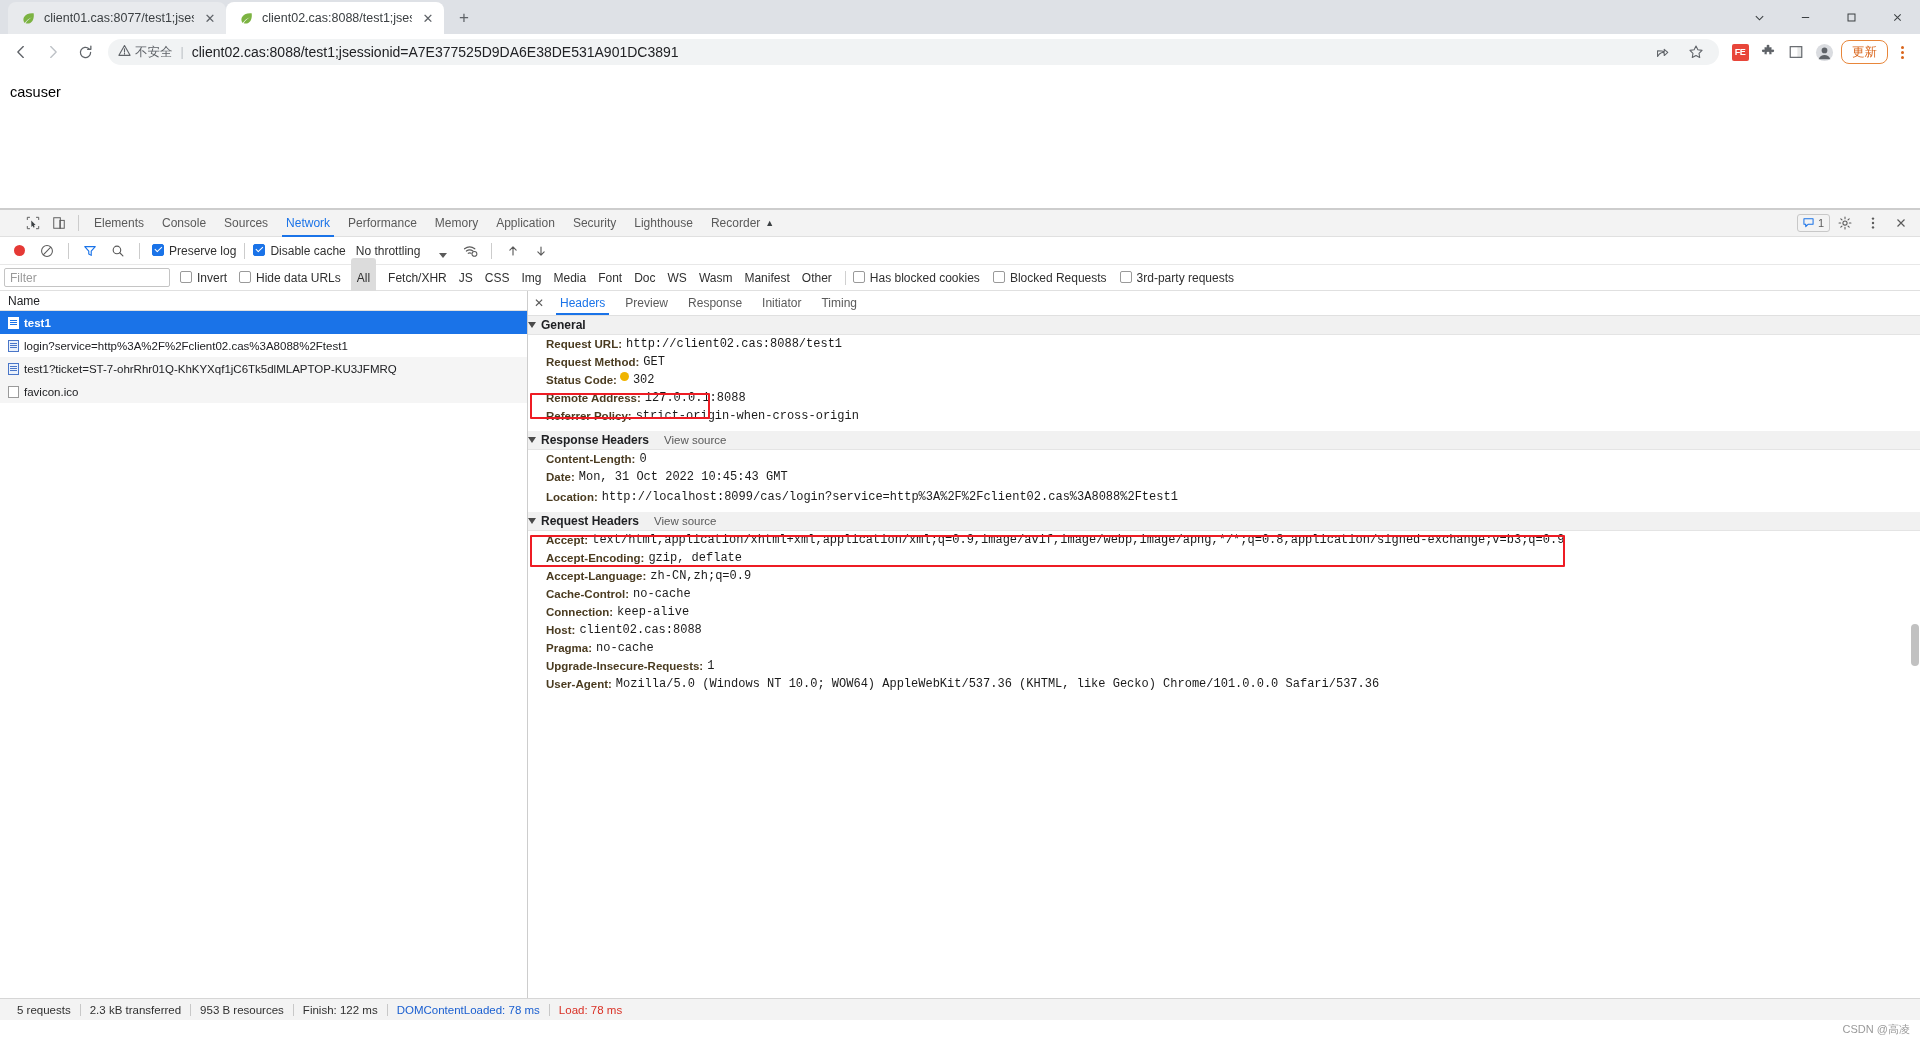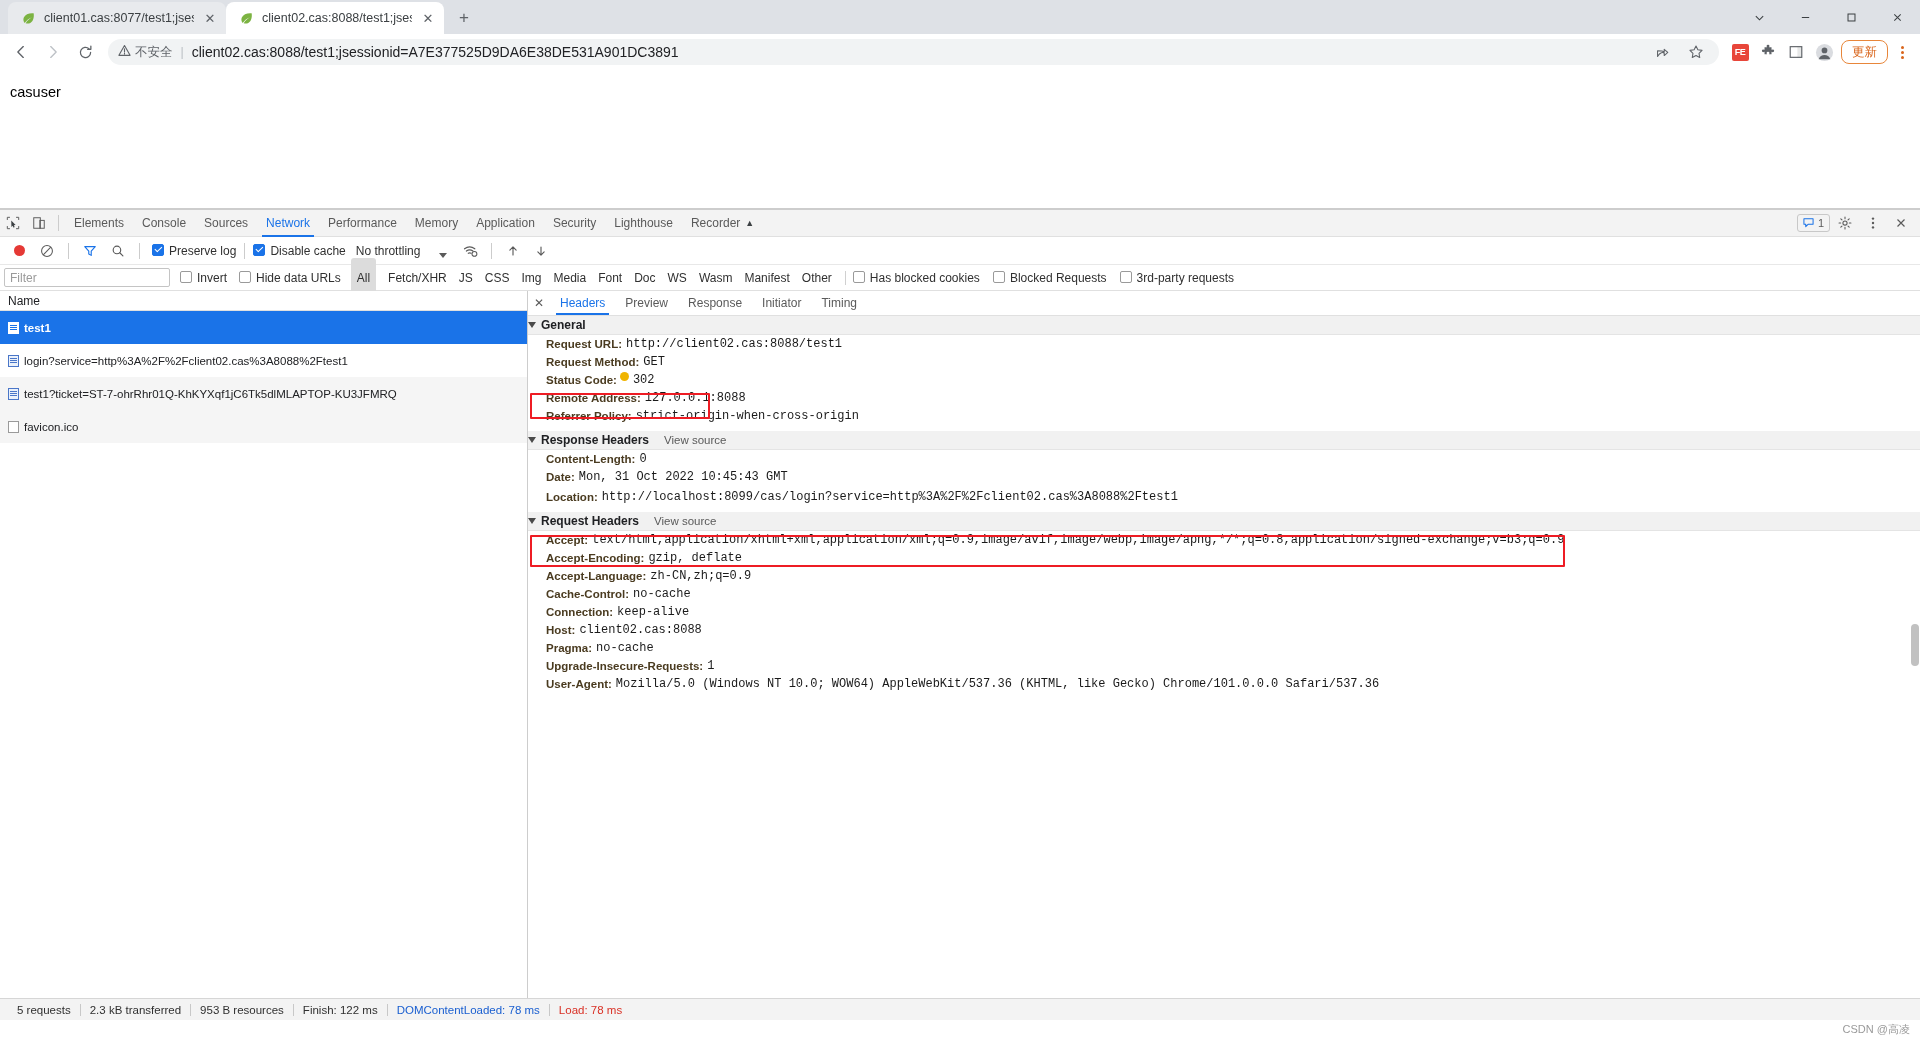--- a/index.html
+++ b/index.html
@@ -119,21 +119,21 @@
     height: 811px; background: #ffffff;
     display: flex; flex-direction: column;
     font-size: 12px; color: #202124;
     border-top: 1px solid #cdcdcd;
   }
 
   .dt-topbar {
     height: 27px; flex: 0 0 27px;
     display: flex; align-items: center;
     border-bottom: 1px solid #e0e0e0;
-    background: #f3f3f3; padding-left: 0;
+    background: #f3f3f3; padding-left: 20px;
   }
   .dt-iconbtn {
     width: 26px; height: 24px;
     display: flex; align-items: center; justify-content: center;
     color: #5a5a5a;
   }
   .dt-vsep { width: 1px; height: 16px; background: #ccc; margin: 0 6px; }
   .dt-tabs { display: flex; align-items: stretch; height: 27px; flex: 1 1 auto; }
   .dt-tab {
     padding: 0 9px; display: flex; align-items: center;
@@ -210,21 +210,21 @@
     background: #ffffff;
   }
   .req-head {
     height: 20px; flex: 0 0 20px;
     display: flex; align-items: center; padding-left: 8px;
     font-size: 12px; color: #202124;
     border-bottom: 1px solid #e0e0e0; background: #fff;
   }
   .req-list { flex: 1 1 auto; overflow: hidden; }
   .req-row {
-    height: 33px; display: flex; align-items: center; gap: 5px;
+    height: 23px; display: flex; align-items: center; gap: 5px;
     padding-left: 8px; font-size: 11.5px; color: #202124;
     white-space: nowrap; overflow: hidden;
   }
   .req-row.odd { background: #f5f5f5; }
   .req-row.sel { background: #1a73e8; color: #ffffff; font-weight: bold; }
   .doc-icon {
     width: 11px; height: 12px; flex: 0 0 11px;
     border: 1px solid #4a76c8; background: #eaf1fb;
     display: flex; flex-direction: column; justify-content: center; gap: 1px;
     padding: 1px;

